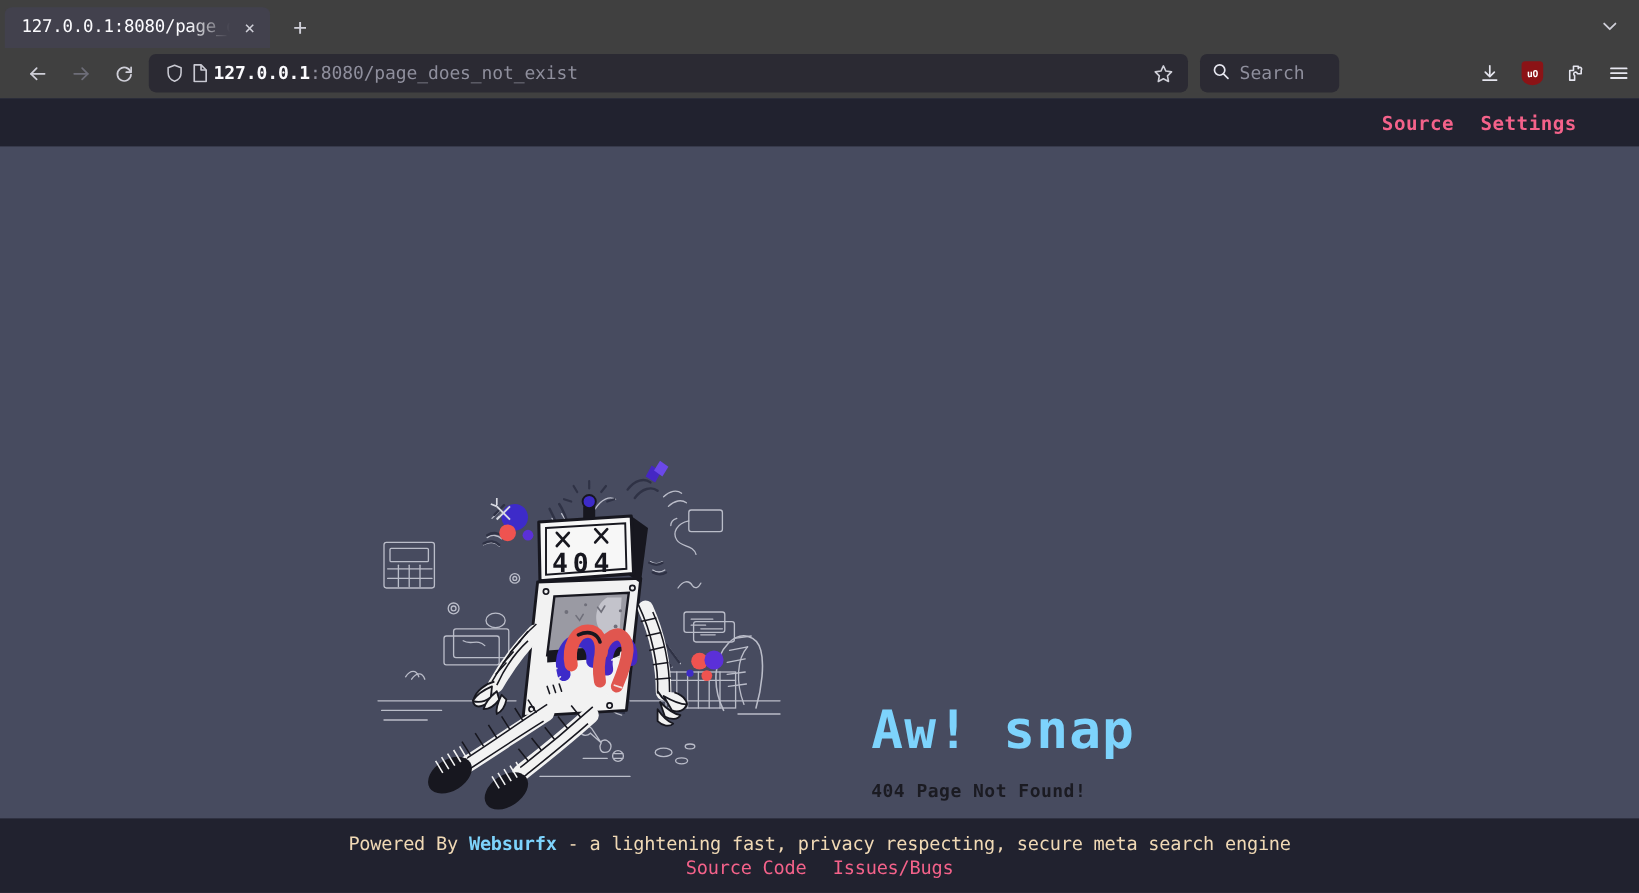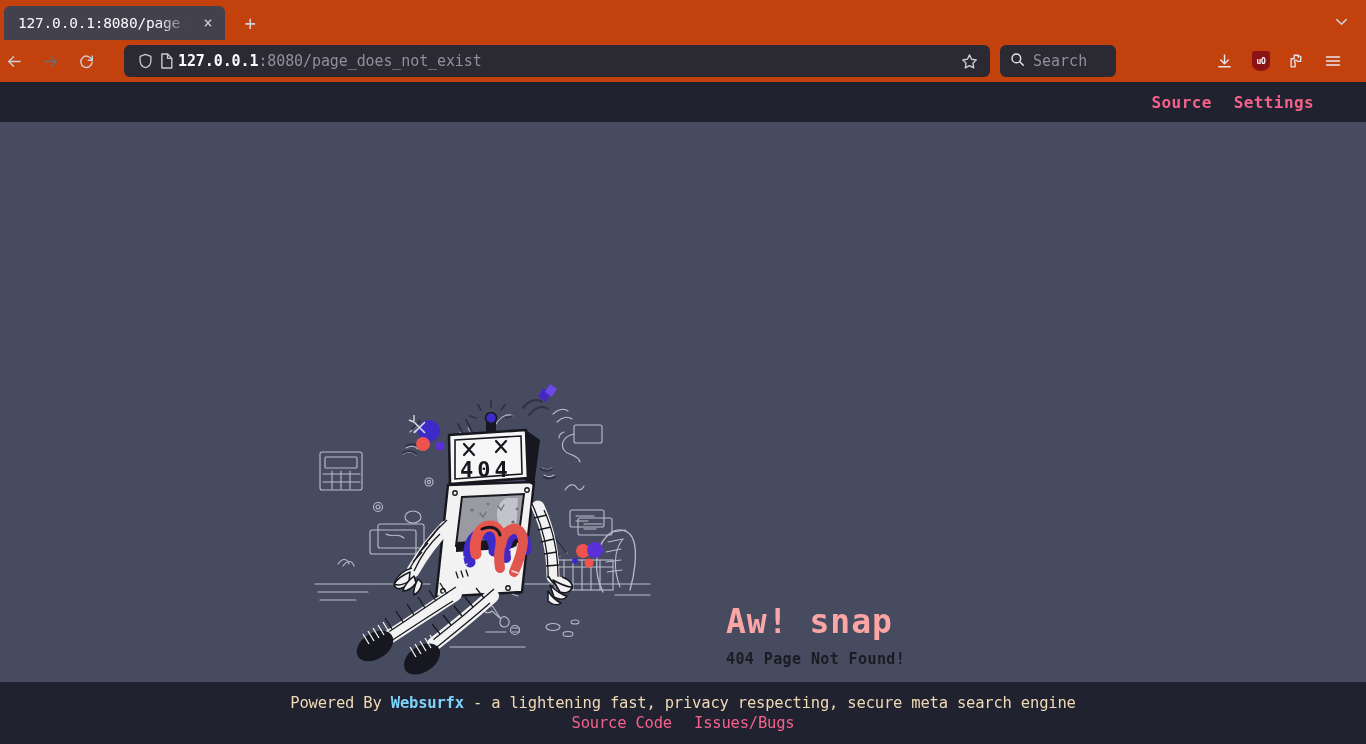--- a/index.html
+++ b/index.html
@@ -8,21 +8,21 @@
     width: 1366px;
     height: 744px;
     overflow: hidden;
     background: #1c1b22;
     font-family: "DejaVu Sans Mono", monospace;
   }
 
   
   .browser-chrome {
     width: 1366px;
-    background: #c2410c;
+    background: #404040;
   }
 
   .tabstrip {
     height: 40px;
     display: flex;
     align-items: flex-end;
     padding: 0 6px 0 4px;
     position: relative;
   }
 
@@ -91,21 +91,21 @@
     align-items: center;
     padding: 0 8px 0 6px;
     gap: 2px;
   }
 
   .nav-btn {
     width: 34px;
     height: 32px;
     display: flex;
     align-items: center;
-    justify-content: flex-start;
+    justify-content: flex-end;
     border-radius: 4px;
     color: #cfcfd8;
     flex-shrink: 0;
   }
 
   .nav-btn.disabled { color: #6d6d78; }
 
   .urlbar {
     flex: 1;
     height: 32px;
@@ -219,25 +219,25 @@
     justify-content: center;
     gap: 56px;
     padding-bottom: 62px;
   }
 
   .illustration { width: 360px; height: 300px; flex-shrink: 0; }
 
   .error-text { width: 330px; }
 
   .err-title {
-    font-size: 33px;
+    font-size: 44px;
     font-weight: 700;
-    color: #fca5a5;
+    color: #7dd3fc;
     letter-spacing: 1px;
-    margin-bottom: 9px;
+    margin-bottom: 16px;
   }
 
   .err-sub {
     font-size: 15px;
     font-weight: 700;
     color: #1b1b22;
     letter-spacing: 0.4px;
     margin-bottom: 14px;
   }
 

